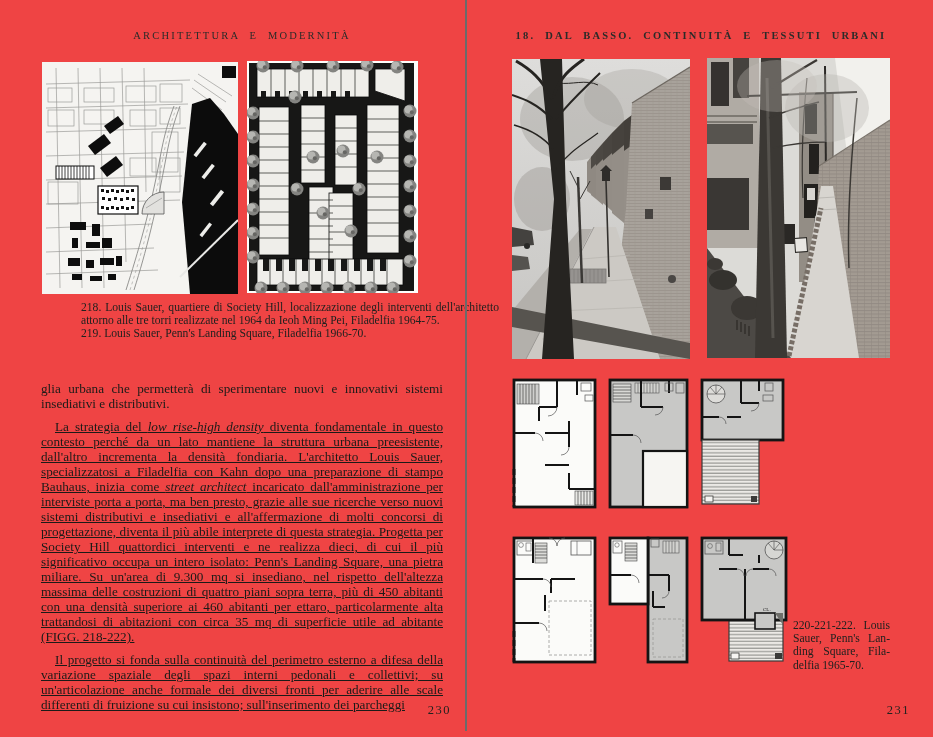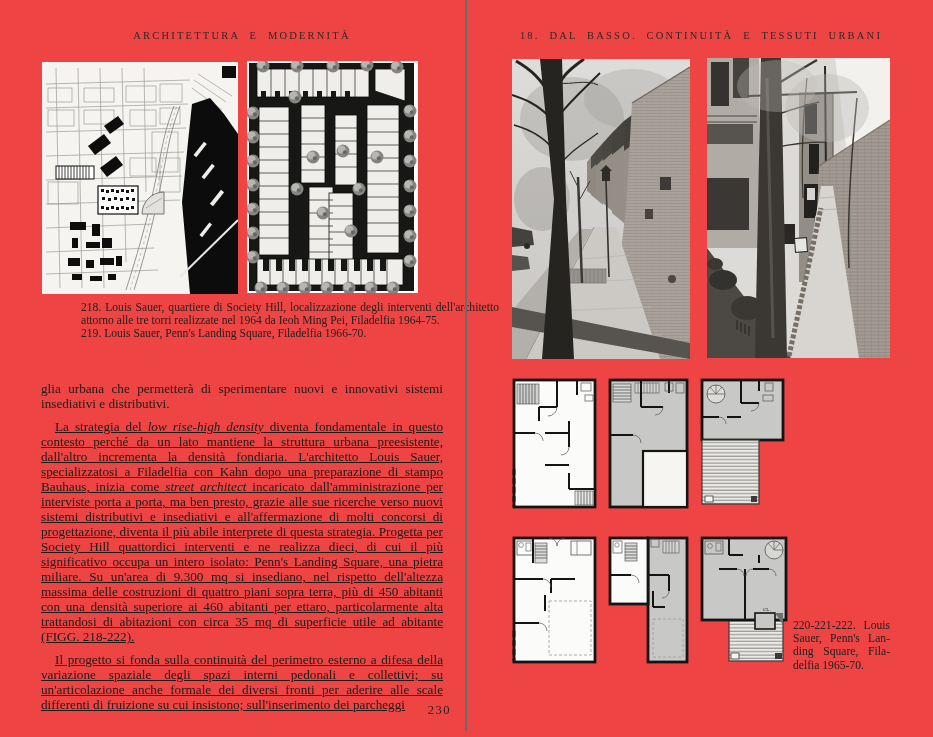--- a/index.html
+++ b/index.html
@@ -294,21 +294,21 @@
   <div class="abs body-text" style="left:33px;top:373px;width:418px;">
     <p>glia urbana che permetterà di sperimentare nuovi e innovativi sistemi insediativi e distributivi.</p>
     <p class="ind"><span>La strategia del </span><em>low rise-high density</em><span> diventa fondamentale in questo contesto perché da un lato mantiene la struttura urbana preesistente, dall'altro incrementa la densità fondiaria. L'architetto Louis Sauer, specializzatosi a Filadelfia con Kahn dopo una preparazione di stampo Bauhaus, inizia come </span><em>street architect</em><span> incaricato dall'amministrazione per interviste porta a porta, ma ben presto, grazie alle sue ricerche verso nuovi sistemi distributivi e insediativi e all'affermazione di molti concorsi di progettazione, diventa il più abile interprete di questa strategia. Progetta per Society Hill quattordici interventi e ne realizza dieci, di cui il più significativo occupa un intero isolato: Penn's Landing Square, una pietra miliare. Su un'area di 9.300 mq si insediano, nel rispetto dell'altezza massima delle costruzioni di quattro piani sopra terra, più di 450 abitanti con una densità superiore ai 460 abitanti per ettaro, particolarmente alta trattandosi di abitazioni con circa 35 mq di superficie utile ad abitante (FIGG. 218-222).</span></p>
     <p class="ind">Il progetto si fonda sulla continuità del perimetro esterno a difesa della variazione spaziale degli spazi interni pedonali e collettivi; su un'articolazione anche formale dei diversi fronti per aderire alle scale differenti di fruizione su cui insistono; sull'inserimento dei parcheggi</p>
   </div>
 
   <div class="abs pageno" style="left:33px;top:703px;width:418px;">230</div>
 
   <div class="divider"></div>
 
-  <div class="abs running-head" style="left:482px;top:30px;width:438px;">18. DAL BASSO. CONTINUITÀ E TESSUTI URBANI</div>
+  <div class="abs running-head" style="left:482px;top:30px;width:438px;font-weight:bold;">18. DAL BASSO. CONTINUITÀ E TESSUTI URBANI</div>
 
   <div class="abs" style="left:512px;top:59px;">
     <svg width="178" height="300" viewBox="0 0 178 300">
       <defs>
         <linearGradient id="sky1" x1="0" y1="0" x2="0" y2="1">
           <stop offset="0" stop-color="#dedddb"></stop>
             <stop offset="1" stop-color="#c6c5c2"></stop>
         </linearGradient>
         <pattern id="pw1" width="6" height="3" patternUnits="userSpaceOnUse">
           <rect width="6" height="3" fill="#a8a29b"></rect>
@@ -686,14 +686,15 @@
       <rect x="56" y="78" width="20" height="16" fill="#c8c8c6" stroke="#141414" stroke-width="1.6"></rect>
       <polygon points="76,78 84,78 84,90" fill="#6e6e6a"></polygon>
       <text x="64" y="76" font-size="5" fill="#222" font-family="Liberation Serif, serif">CL.</text>
       <rect x="32" y="118" width="8" height="6" fill="#f6f5f2" stroke="#3a3a38" stroke-width="0.8"></rect>
       <rect x="76" y="118" width="7" height="6" fill="#3a3a38"></rect>
     </svg>
   </div>
 
   <div class="abs cap-right" style="left:793px;top:619px;width:97px;">220-221-222. Louis Sauer, Penn's Lan­ding Square, Fila­delfia 1965-70.</div>
 
+  <div class="abs pageno" style="left:492px;top:703px;width:418px;">231</div>
 
 </div>
 
 </body></html>

